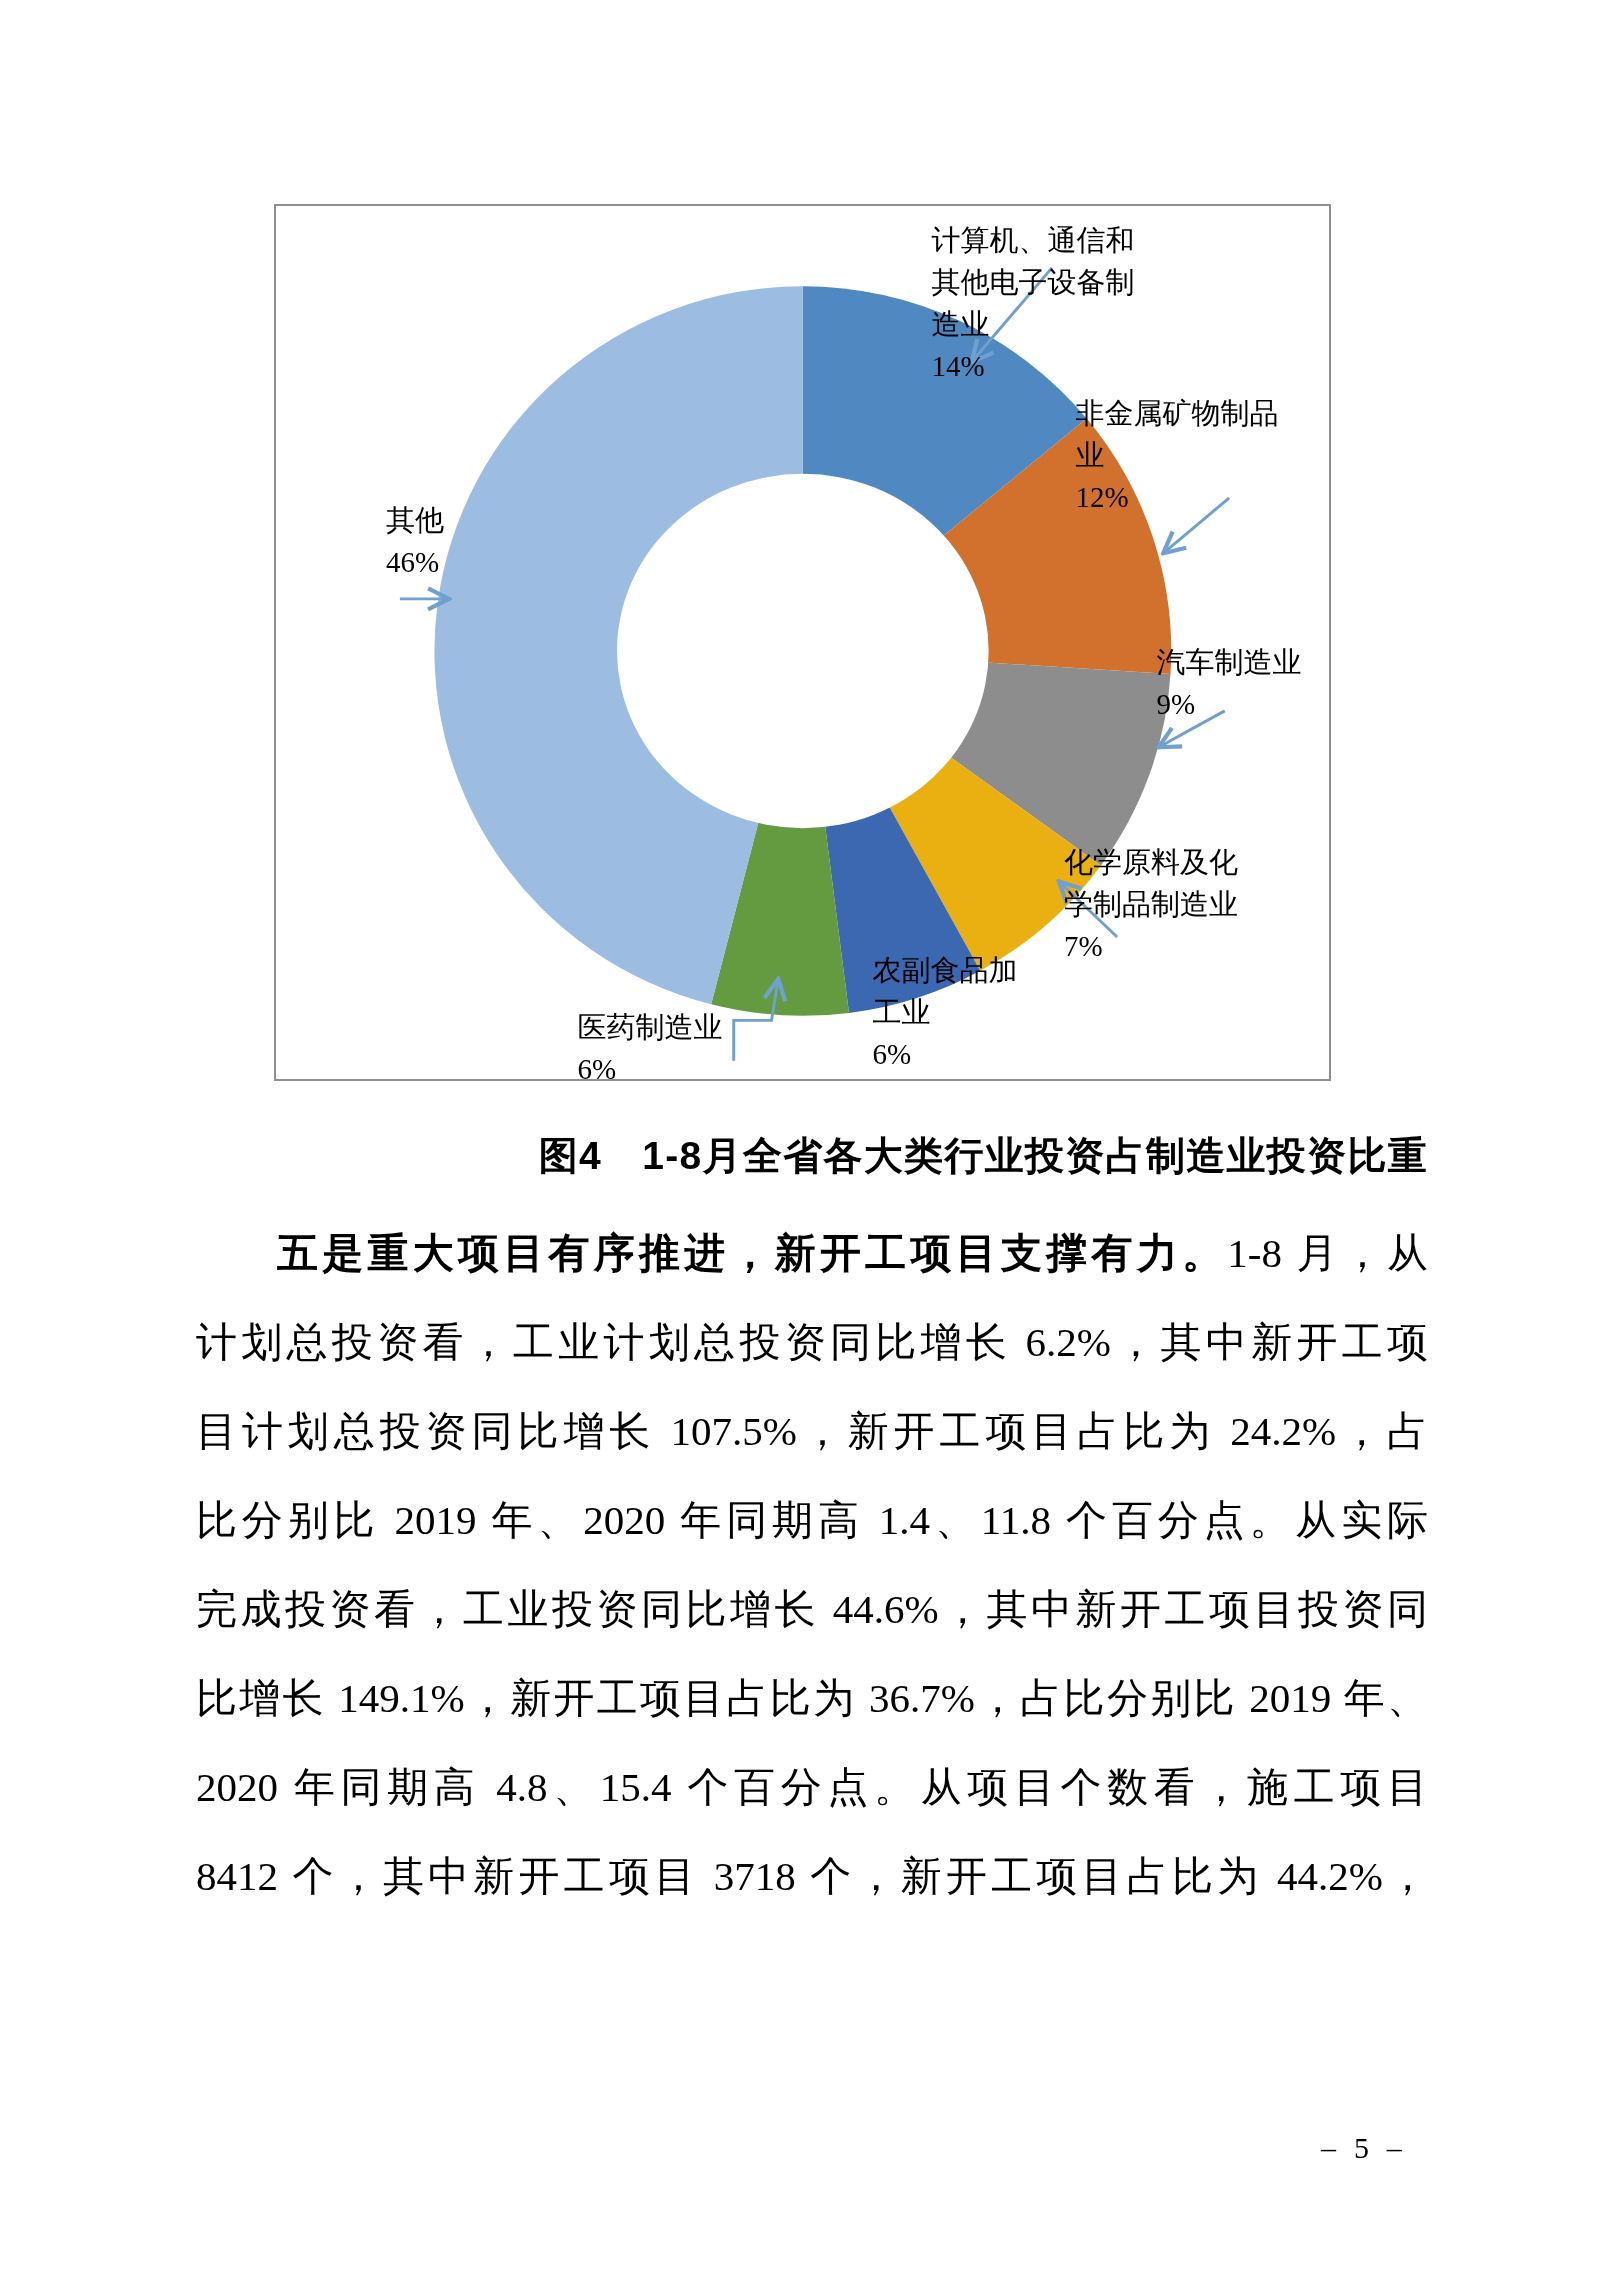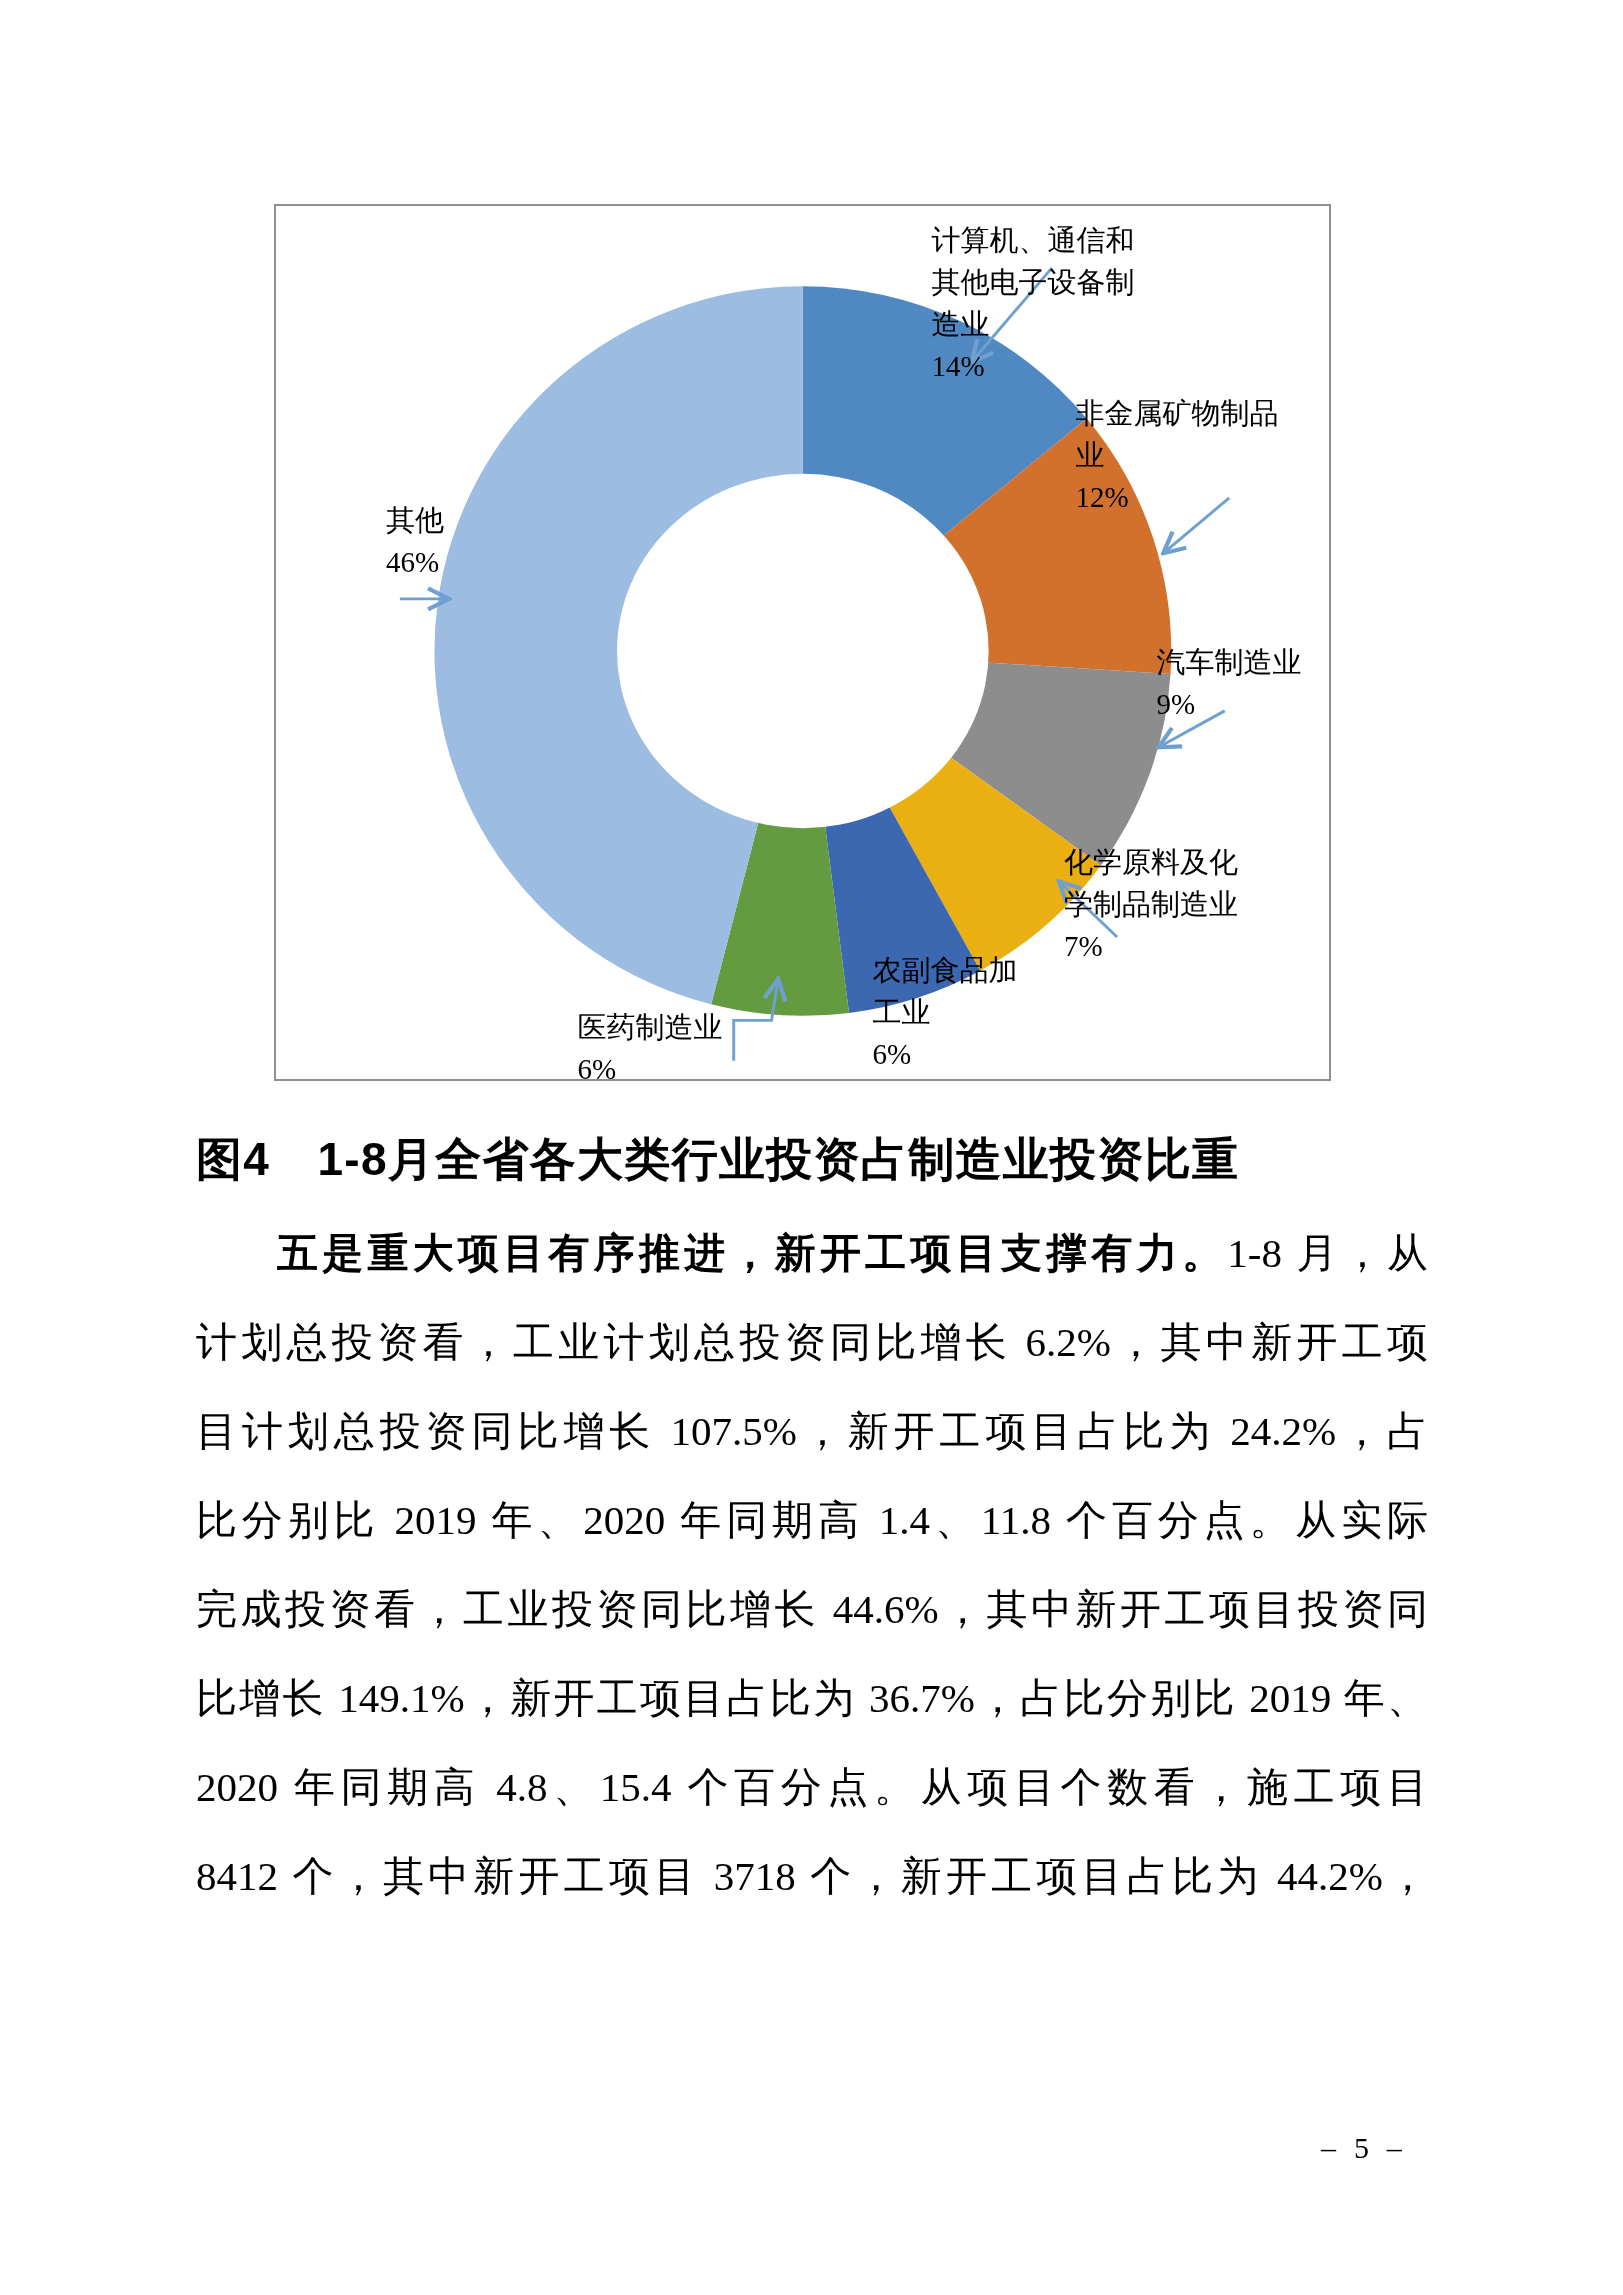--- a/index.html
+++ b/index.html
@@ -12,22 +12,22 @@
     border:2px solid #8f8f8f;background:#ffffff;box-sizing:border-box;
   }
   .chart-frame svg{position:absolute;left:0;top:0;width:100%;height:100%;}
   .chart-labels{position:absolute;left:0;top:0;width:100%;height:100%;pointer-events:none;}
   .slice-label{
     position:absolute;transform:translateX(-50%);text-align:left;
     font-size:29px;line-height:42px;white-space:nowrap;color:#000;
     font-family:"Liberation Serif","DejaVu Serif",serif;
   }
   .figure-caption{
-    position:absolute;left:196px;top:1129px;width:1232px;text-align:left;
-    font-size:46px;font-weight:700;letter-spacing:1.3px;
+    position:absolute;left:196px;top:1129px;width:1232px;text-align:right;
+    font-size:39px;font-weight:700;letter-spacing:1.3px;
     font-family:"Liberation Sans","DejaVu Sans",sans-serif;color:#000;
   }
   .body-text{position:absolute;left:196px;top:1209px;width:1232px;font-size:41px;color:#000;}
   .body-line{height:89px;line-height:89px;text-align:justify;text-align-last:justify;}
   .body-line.first{text-indent:81px;}
   .body-line.last{text-align-last:left;}
   .bold{font-weight:700;}
   .page-number{
     position:absolute;top:2131px;right:216px;font-size:30px;letter-spacing:5.2px;color:#000;
     font-family:"Liberation Serif","DejaVu Serif",serif;

